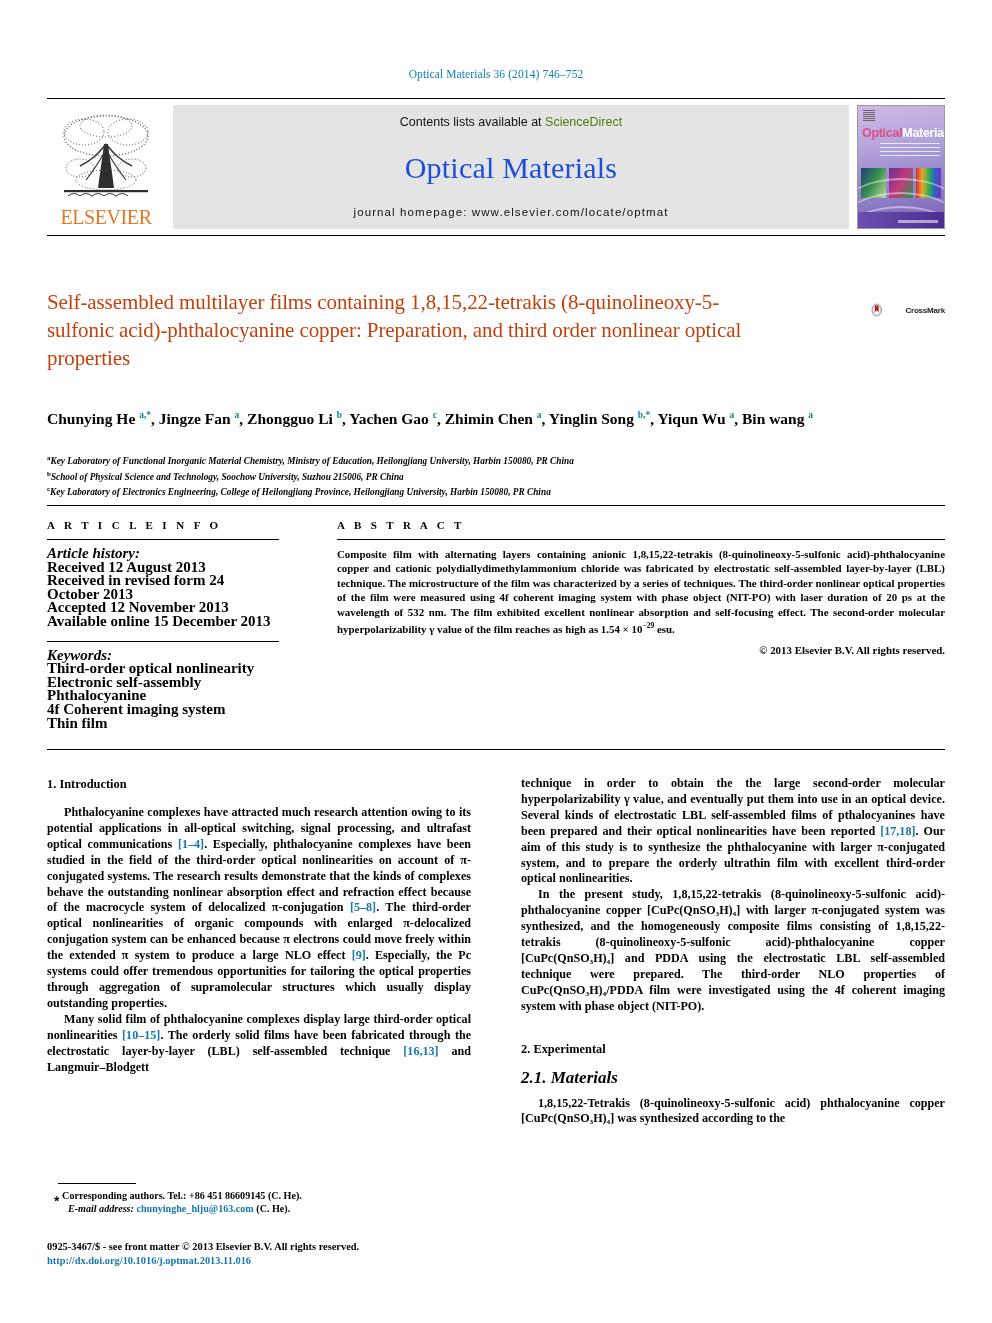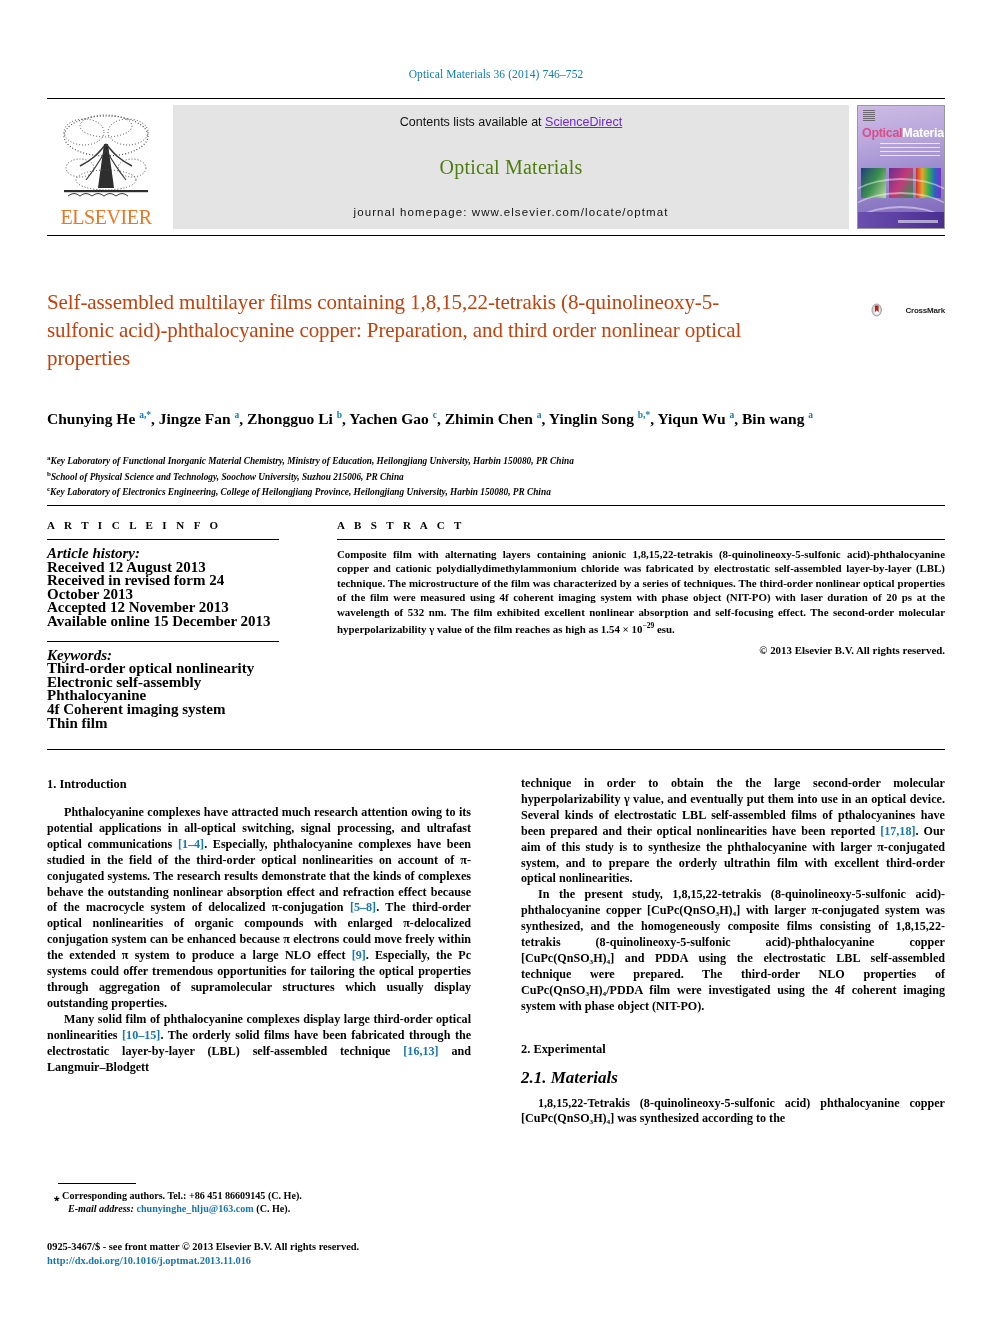--- a/index.html
+++ b/index.html
@@ -83,27 +83,26 @@
     align-items: center;
     justify-content: space-between;
     padding: 10px 0 11px 0;
   }
   .contents-line {
     font-family: "Liberation Sans", sans-serif;
     font-size: 12.5px;
     color: #111;
   }
   .contents-line .sd {
-    color: #6d28d9;
-    text-decoration: underline;
+    color: #4d7c0f;
   }
   .journal-title {
     font-family: "Liberation Serif", serif;
-    font-size: 20px;
-    color: #4d7c0f;
+    font-size: 30px;
+    color: #1d4ed8;
     letter-spacing: .2px;
   }
   .homepage-line {
     font-family: "Liberation Sans", sans-serif;
     font-size: 11.5px;
     color: #111;
     letter-spacing: 1.1px;
   }
   .cover-thumb {
     width: 86px;

